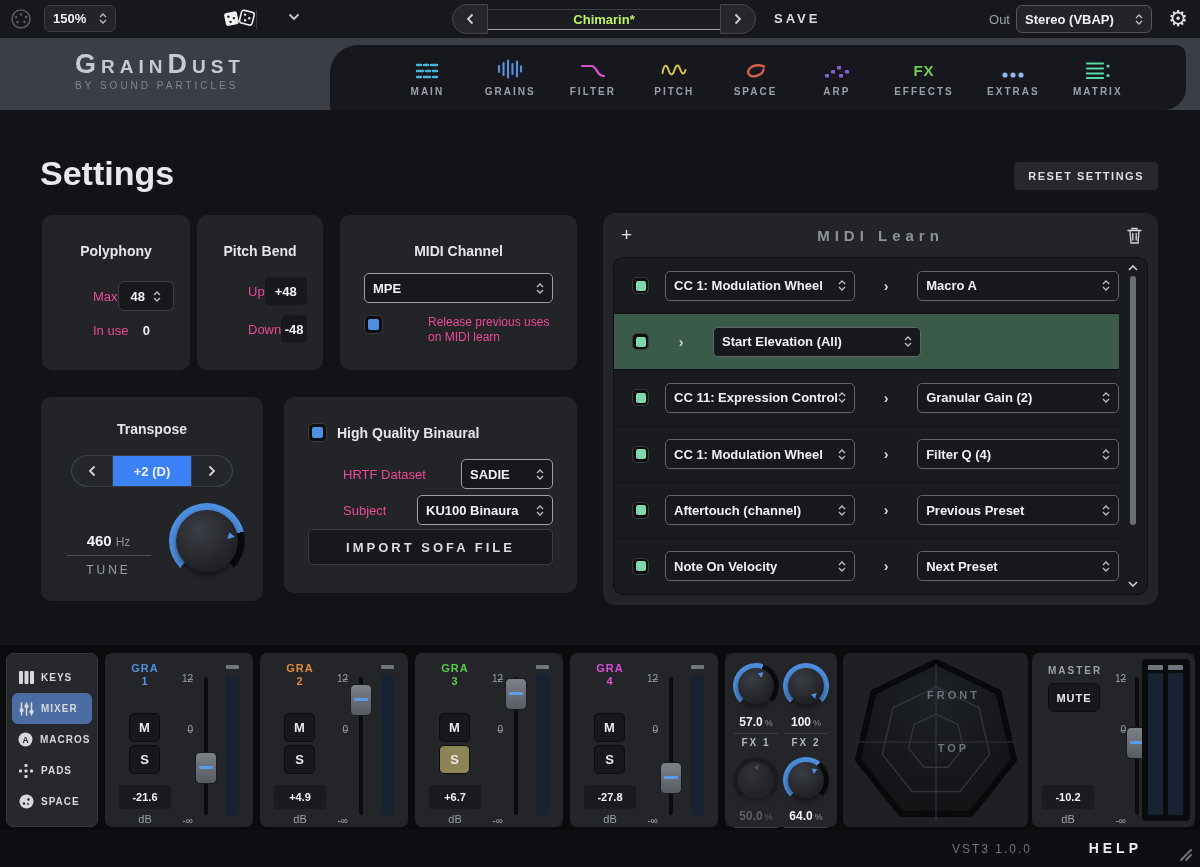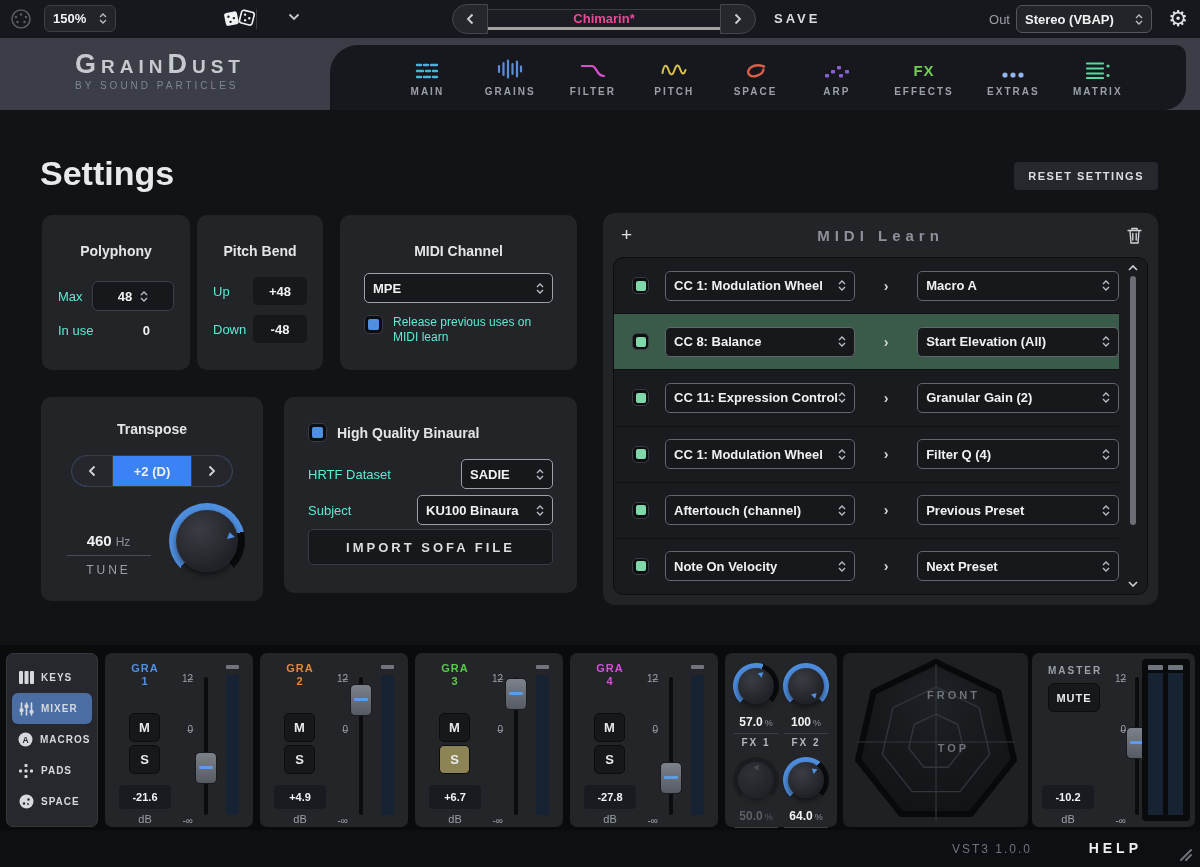--- a/index.html
+++ b/index.html
@@ -20,22 +20,22 @@
   .updn { display:flex; flex-direction:column; gap:1px; color:#b9bcc2; }
   .dice { position:absolute; left:222px; top:7px; }
   .tb-div { position:absolute; left:256px; top:9px; width:1px; height:20px; background:#3a3c43; }
   .tb-chev { position:absolute; left:288px; top:13px; color:#c6c8cd; }
   .preset-nav { position:absolute; left:452px; top:4px; display:flex; align-items:center; }
   .pn-btn { width:36px; height:30px; background:#26272d; border:1px solid #44464d; display:flex;
     align-items:center; justify-content:center; color:#cfd1d5; cursor:pointer; }
   .pn-btn.l { border-radius:15px 0 0 15px; }
   .pn-btn.r { border-radius:0 15px 15px 0; }
   .pn-name { width:232px; height:21px; background:#1c1d22; border-top:1px solid #3c3e45;
-    border-bottom:3px solid #a3a3a3; display:flex; align-items:center; justify-content:center;
-    font-size:13px; font-weight:bold; color:#ec4899; }
+    border-bottom:1px solid #a3a3a3; display:flex; align-items:center; justify-content:center;
+    font-size:13px; font-weight:bold; color:#bef264; }
   .save { position:absolute; left:774px; top:11px; font-size:13px; font-weight:bold; letter-spacing:3px; color:#dcdde0; }
   .out-label { position:absolute; right:190px; top:12px; font-size:13px; color:#9ba0a7; }
   .out-sel { position:absolute; right:48px; top:5px; width:136px; height:28px; background:#232429;
     border:1px solid #54565d; border-radius:6px; display:flex; align-items:center; padding:0 8px; }
   .out-sel .ov { flex:1; font-size:13px; font-weight:bold; color:#f0f1f3; }
   .gear { position:absolute; right:12px; top:5px; font-size:22px; color:#e3e4e7; line-height:28px; }
 
   
   .header { position:absolute; top:38px; left:0; right:0; height:72px; background:#3b3e46; }
   .logo { position:absolute; left:75px; top:12px; }
@@ -59,21 +59,21 @@
 
   .card { position:absolute; background:#232428; border-radius:10px; }
   .card-title { text-align:center; font-size:14px; font-weight:bold; color:#e4e5e8; }
 
   .card-poly { left:42px; top:105px; width:148px; height:155px; }
   .card-pb   { left:197px; top:105px; width:126px; height:155px; }
   .card-mc   { left:340px; top:105px; width:237px; height:155px; }
   .card-tr   { left:41px; top:287px; width:222px; height:204px; }
   .card-bi   { left:284px; top:287px; width:293px; height:196px; }
 
-  .lbl { color:#5eead4; font-size:13px; }
+  .lbl { color:#ec4899; font-size:13px;margin-left:35px; }
   .val { color:#f2f3f5; font-size:13px; font-weight:bold; }
 
   .poly-row { position:absolute; left:16px; right:16px; display:flex; align-items:center; }
   .stepper { margin-left:auto; width:82px; height:30px; background:#17181c; border:1px solid #3c3e45;
     border-radius:6px; display:flex; align-items:center; justify-content:center; gap:8px; }
   .valbox { margin-left:auto; width:54px; height:28px; background:#17181c; border-radius:5px;
     display:flex; align-items:center; justify-content:center; }
 
   .sel { height:30px; background:#17181c; border:1px solid #62656c; border-radius:5px;
     display:flex; align-items:center; padding:0 8px; cursor:pointer; }
@@ -564,31 +564,20 @@
         <svg width="8" height="5" viewBox="0 0 8 5">
                   <path d="M1 1 L4 4 L7 1" fill="none" stroke="currentColor" stroke-width="1.4"></path>
                 </svg>
       </span>
     </div>
   </div>
           <div class="ml-row selected">
     <span class="checkbox mint">
               <span class="in"></span>
             </span>
-    <div class="sel ml-src">
-      <span class="sv s-src">CC 8: Balance</span>
-      <span class="updn">
-        <svg width="8" height="5" viewBox="0 0 8 5">
-                  <path d="M1 4 L4 1 L7 4" fill="none" stroke="currentColor" stroke-width="1.4"></path>
-                </svg>
-        <svg width="8" height="5" viewBox="0 0 8 5">
-                  <path d="M1 1 L4 4 L7 1" fill="none" stroke="currentColor" stroke-width="1.4"></path>
-                </svg>
-      </span>
-    </div>
     <span class="ml-arrow">›</span>
     <div class="sel ml-tgt">
       <span class="sv s-tgt">Start Elevation (All)</span>
       <span class="updn">
         <svg width="8" height="5" viewBox="0 0 8 5">
                   <path d="M1 4 L4 1 L7 4" fill="none" stroke="currentColor" stroke-width="1.4"></path>
                 </svg>
         <svg width="8" height="5" viewBox="0 0 8 5">
                   <path d="M1 1 L4 4 L7 1" fill="none" stroke="currentColor" stroke-width="1.4"></path>
                 </svg>

